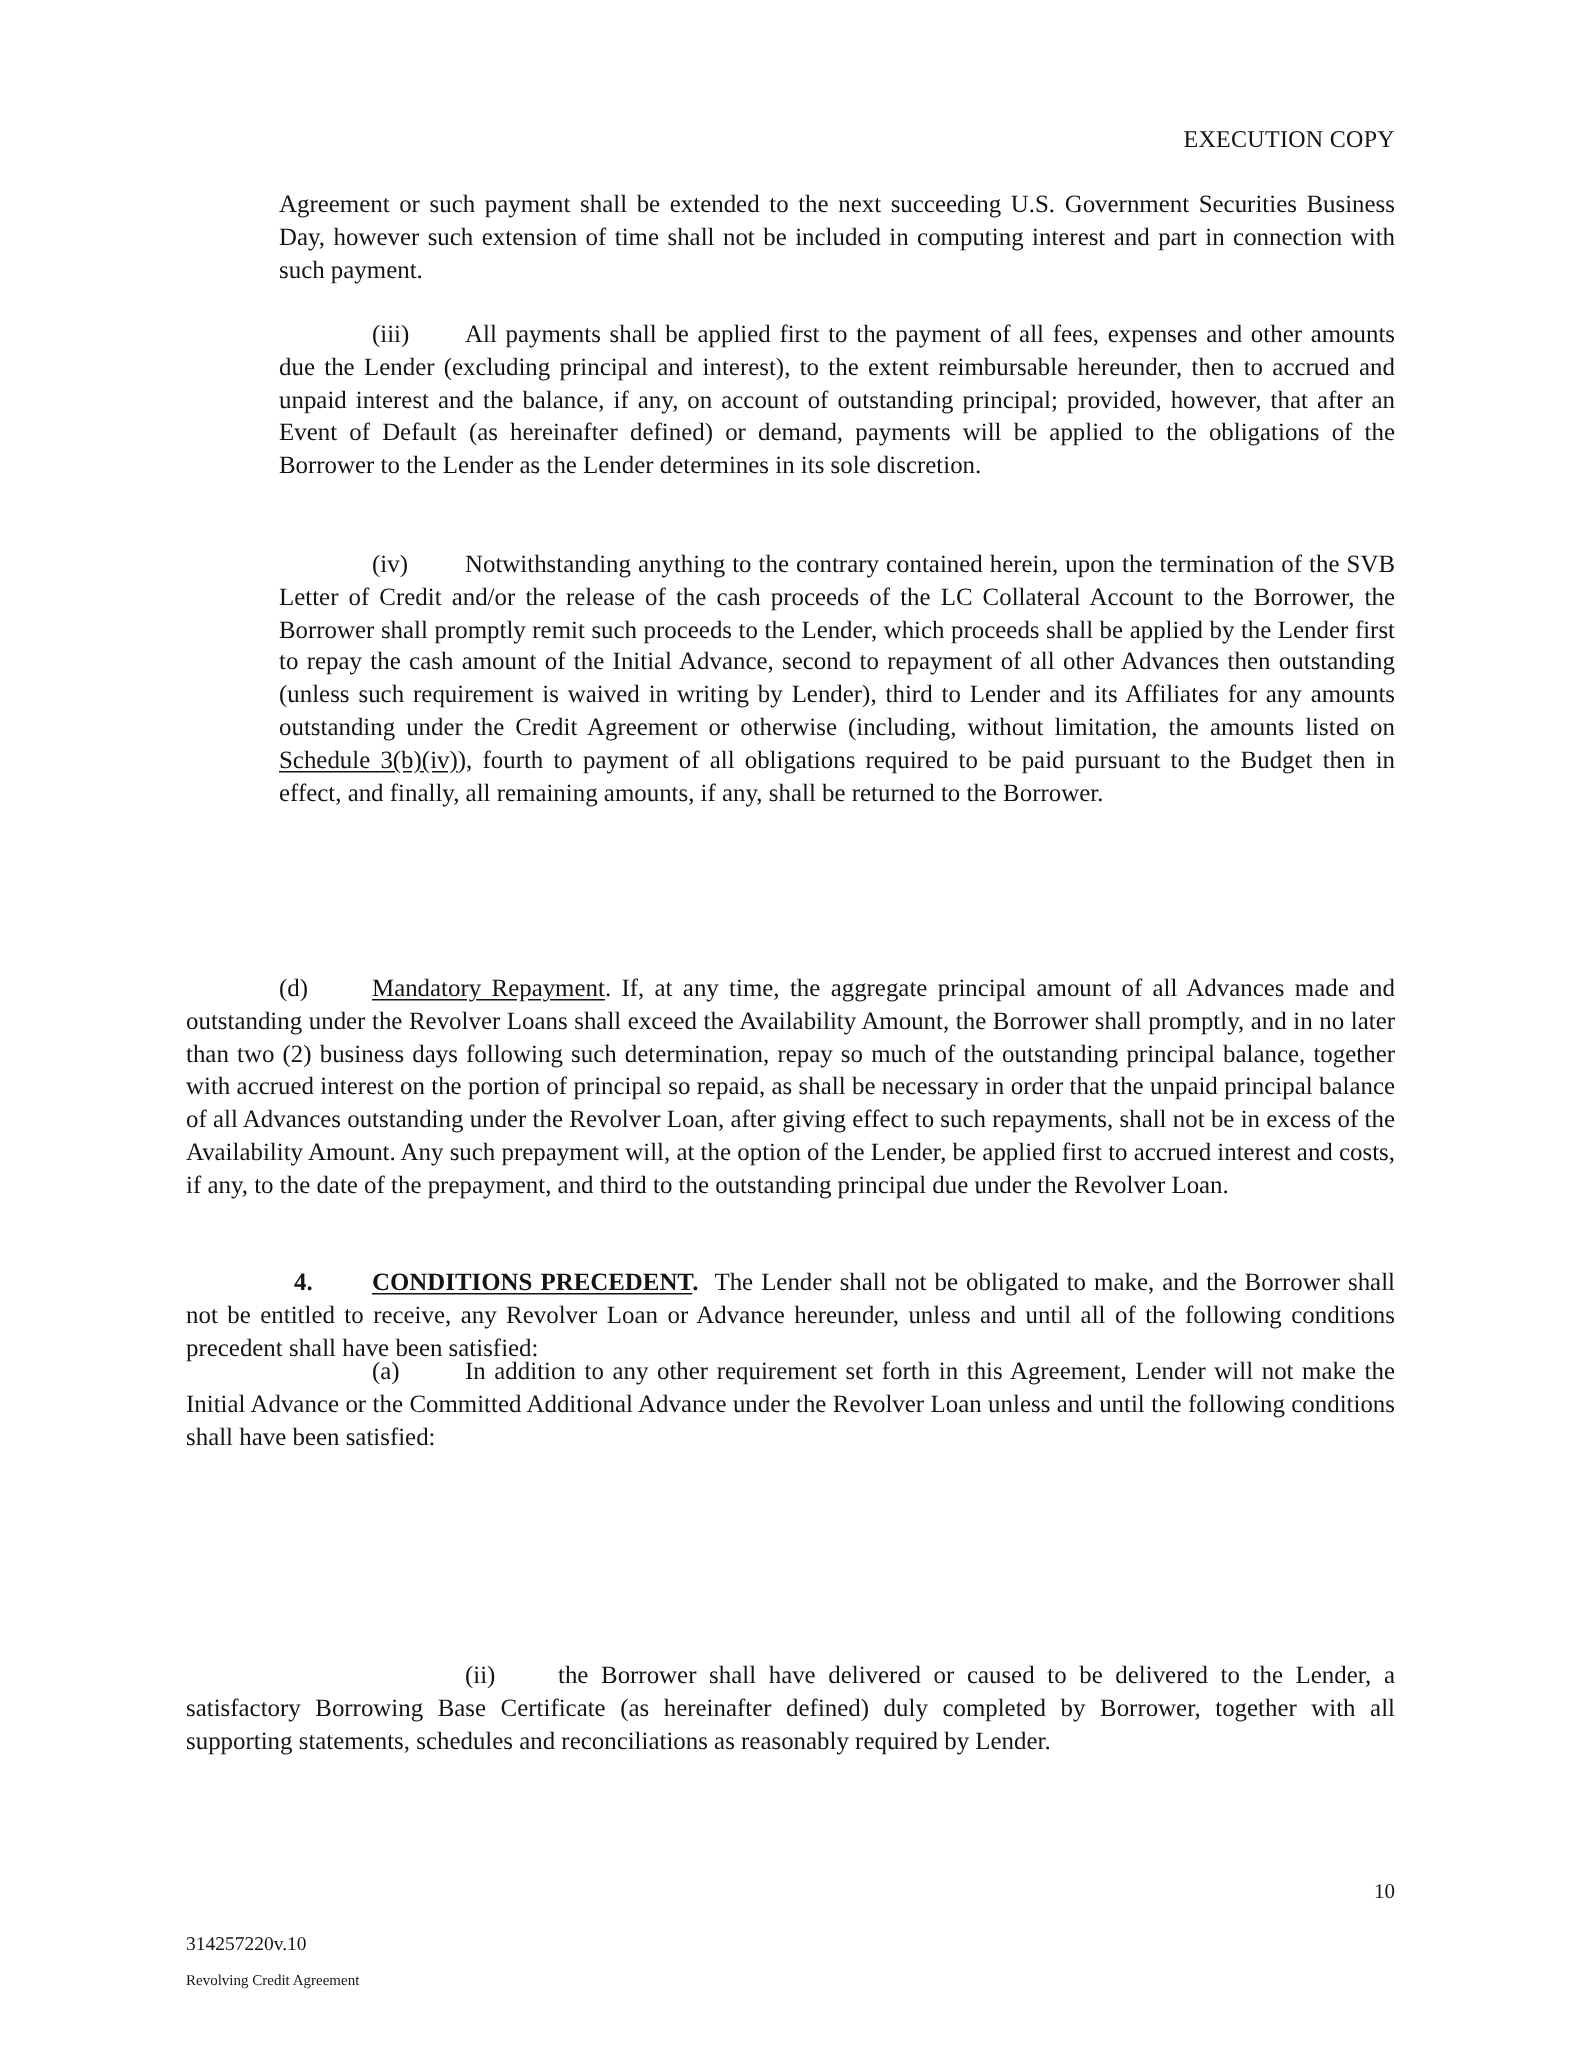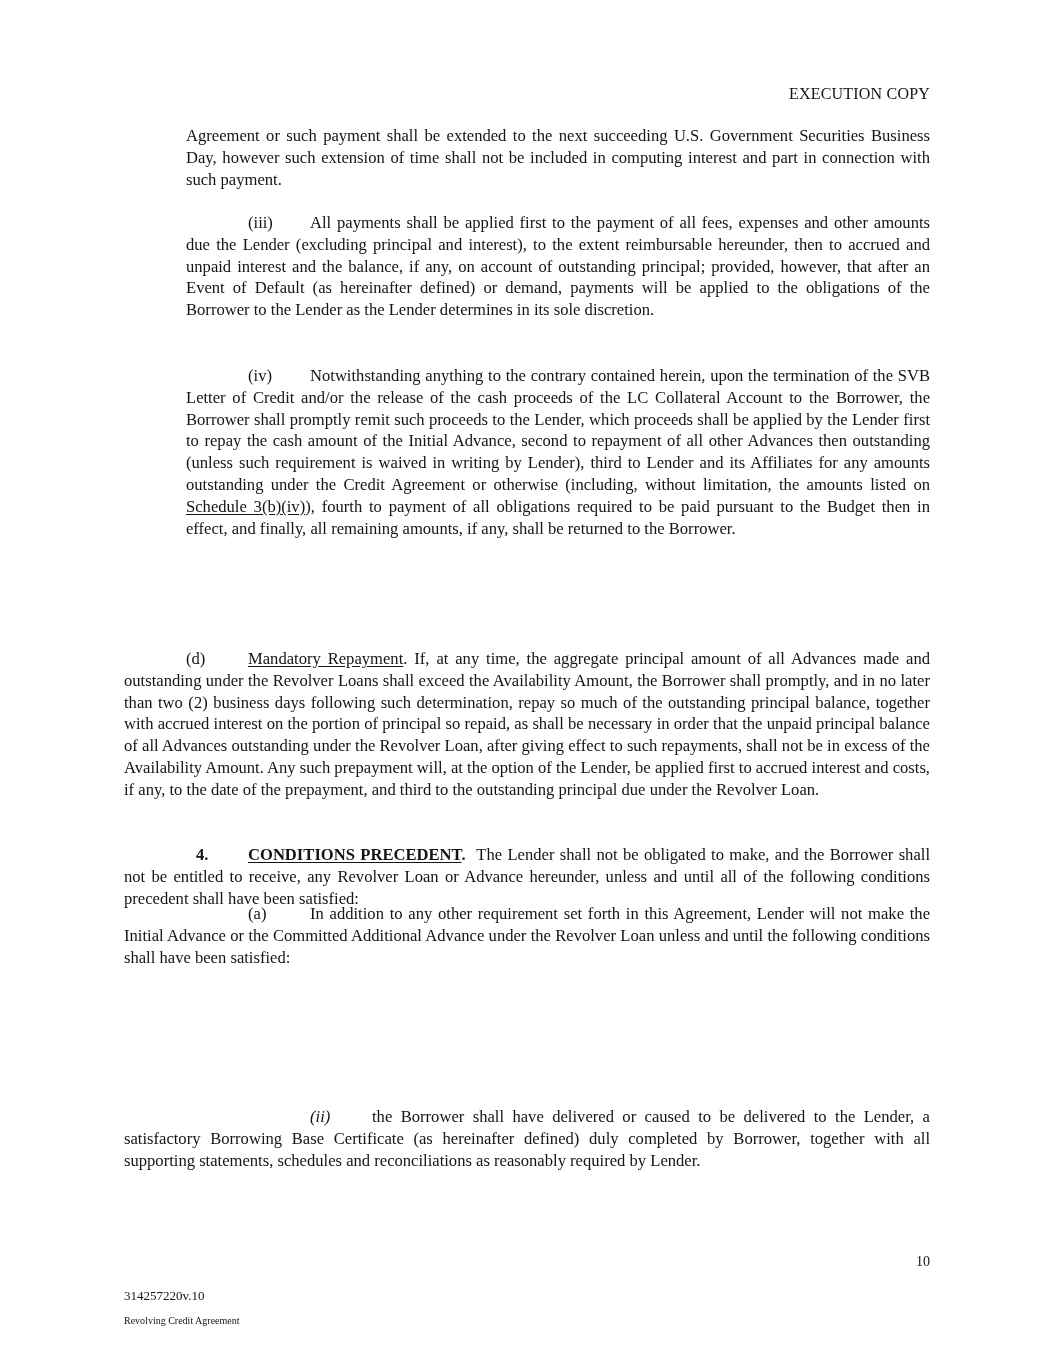--- a/index.html
+++ b/index.html
@@ -102,20 +102,20 @@
   <p class="para full-block" style="top:844px;">
     <span class="num bold" style="margin-left:72px; width:52px;">4.</span><span class="bold u">CONDITIONS PRECEDENT</span><span class="bold">.</span><span>&nbsp;&nbsp;</span><span>The Lender shall not be obligated to make, and the Borrower shall not be entitled to receive, any Revolver Loan or Advance hereunder, unless and until all of the following conditions precedent shall have been satisfied:</span>
   </p>
 
   <p class="para full-block" style="top:903px;">
     <span class="num" style="margin-left:124px; width:62px;">(a)</span><span>In addition to any other requirement set forth in this Agreement, Lender will not make the Initial Advance or the Committed Additional Advance under the Revolver Loan unless and until the following conditions shall have been satisfied:</span>
   </p>
 
 
   <p class="para full-block" style="top:1106px;">
-    <span class="num" style="margin-left:186px; width:62px;font-style:italic;">(ii)</span><span>the Borrower shall have delivered or caused to be delivered to the Lender, a satisfactory Borrowing Base Certificate (as hereinafter defined) duly completed by Borrower, together with all supporting statements, schedules and reconciliations as reasonably required by Lender.</span>
+    <span class="num" style="margin-left:186px; width:62px;">(ii)</span><span>the Borrower shall have delivered or caused to be delivered to the Lender, a satisfactory Borrowing Base Certificate (as hereinafter defined) duly completed by Borrower, together with all supporting statements, schedules and reconciliations as reasonably required by Lender.</span>
   </p>
 
   <div class="footer-page">10</div>
   <div class="footer-title">Revolving Credit Agreement</div>
   <div class="footer-doc">314257220v.10</div>
 
 </div>
 
 </body></html>

